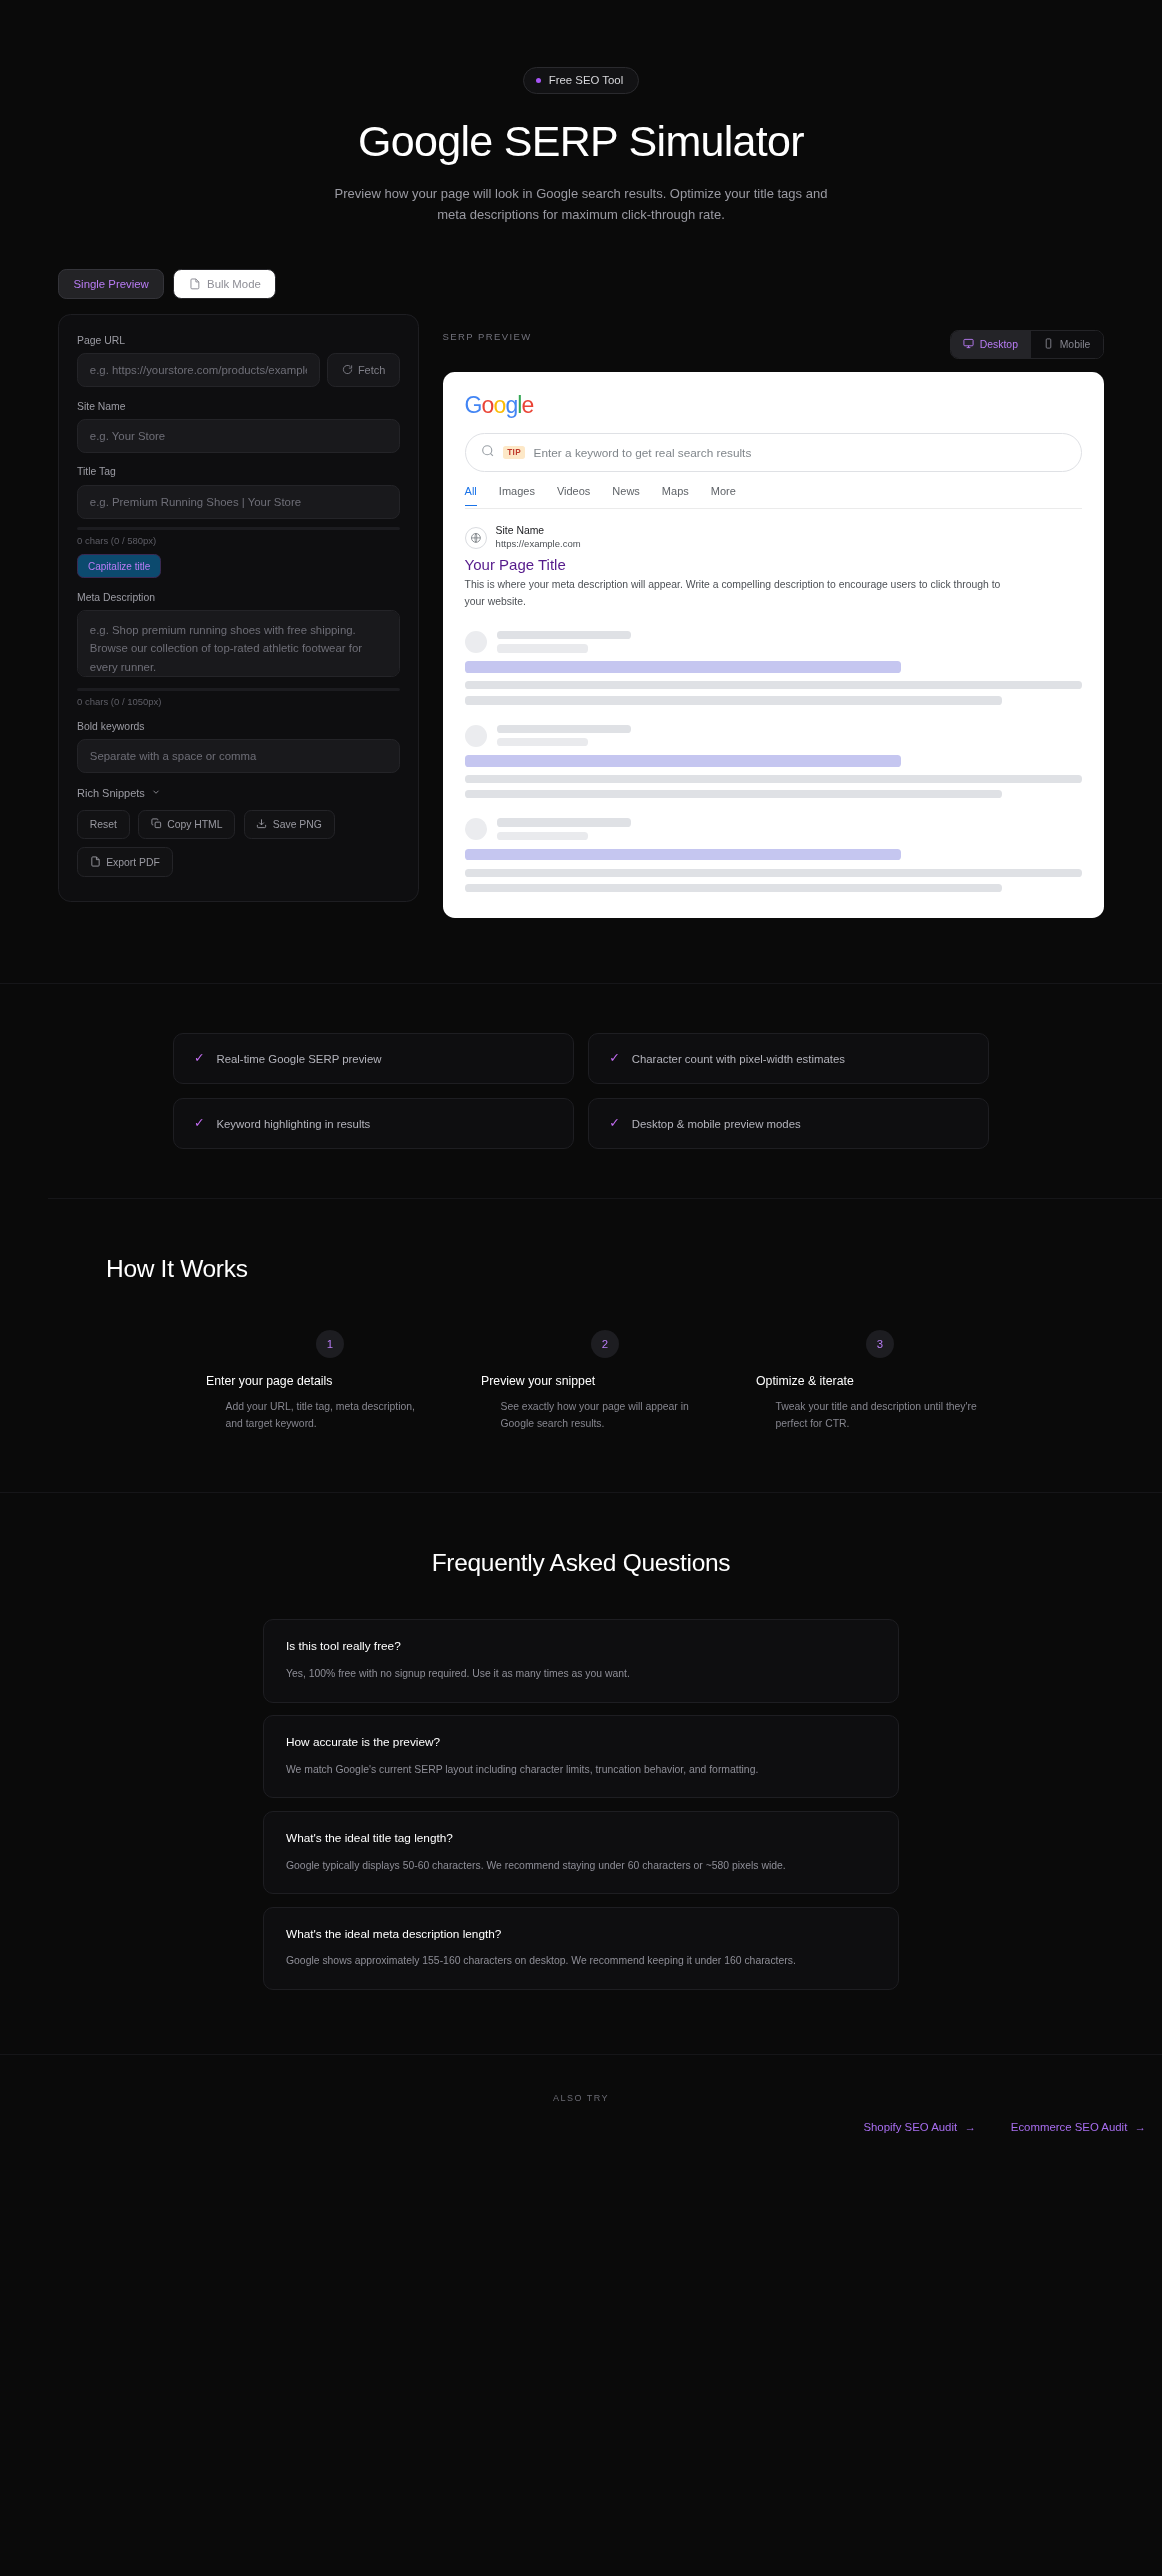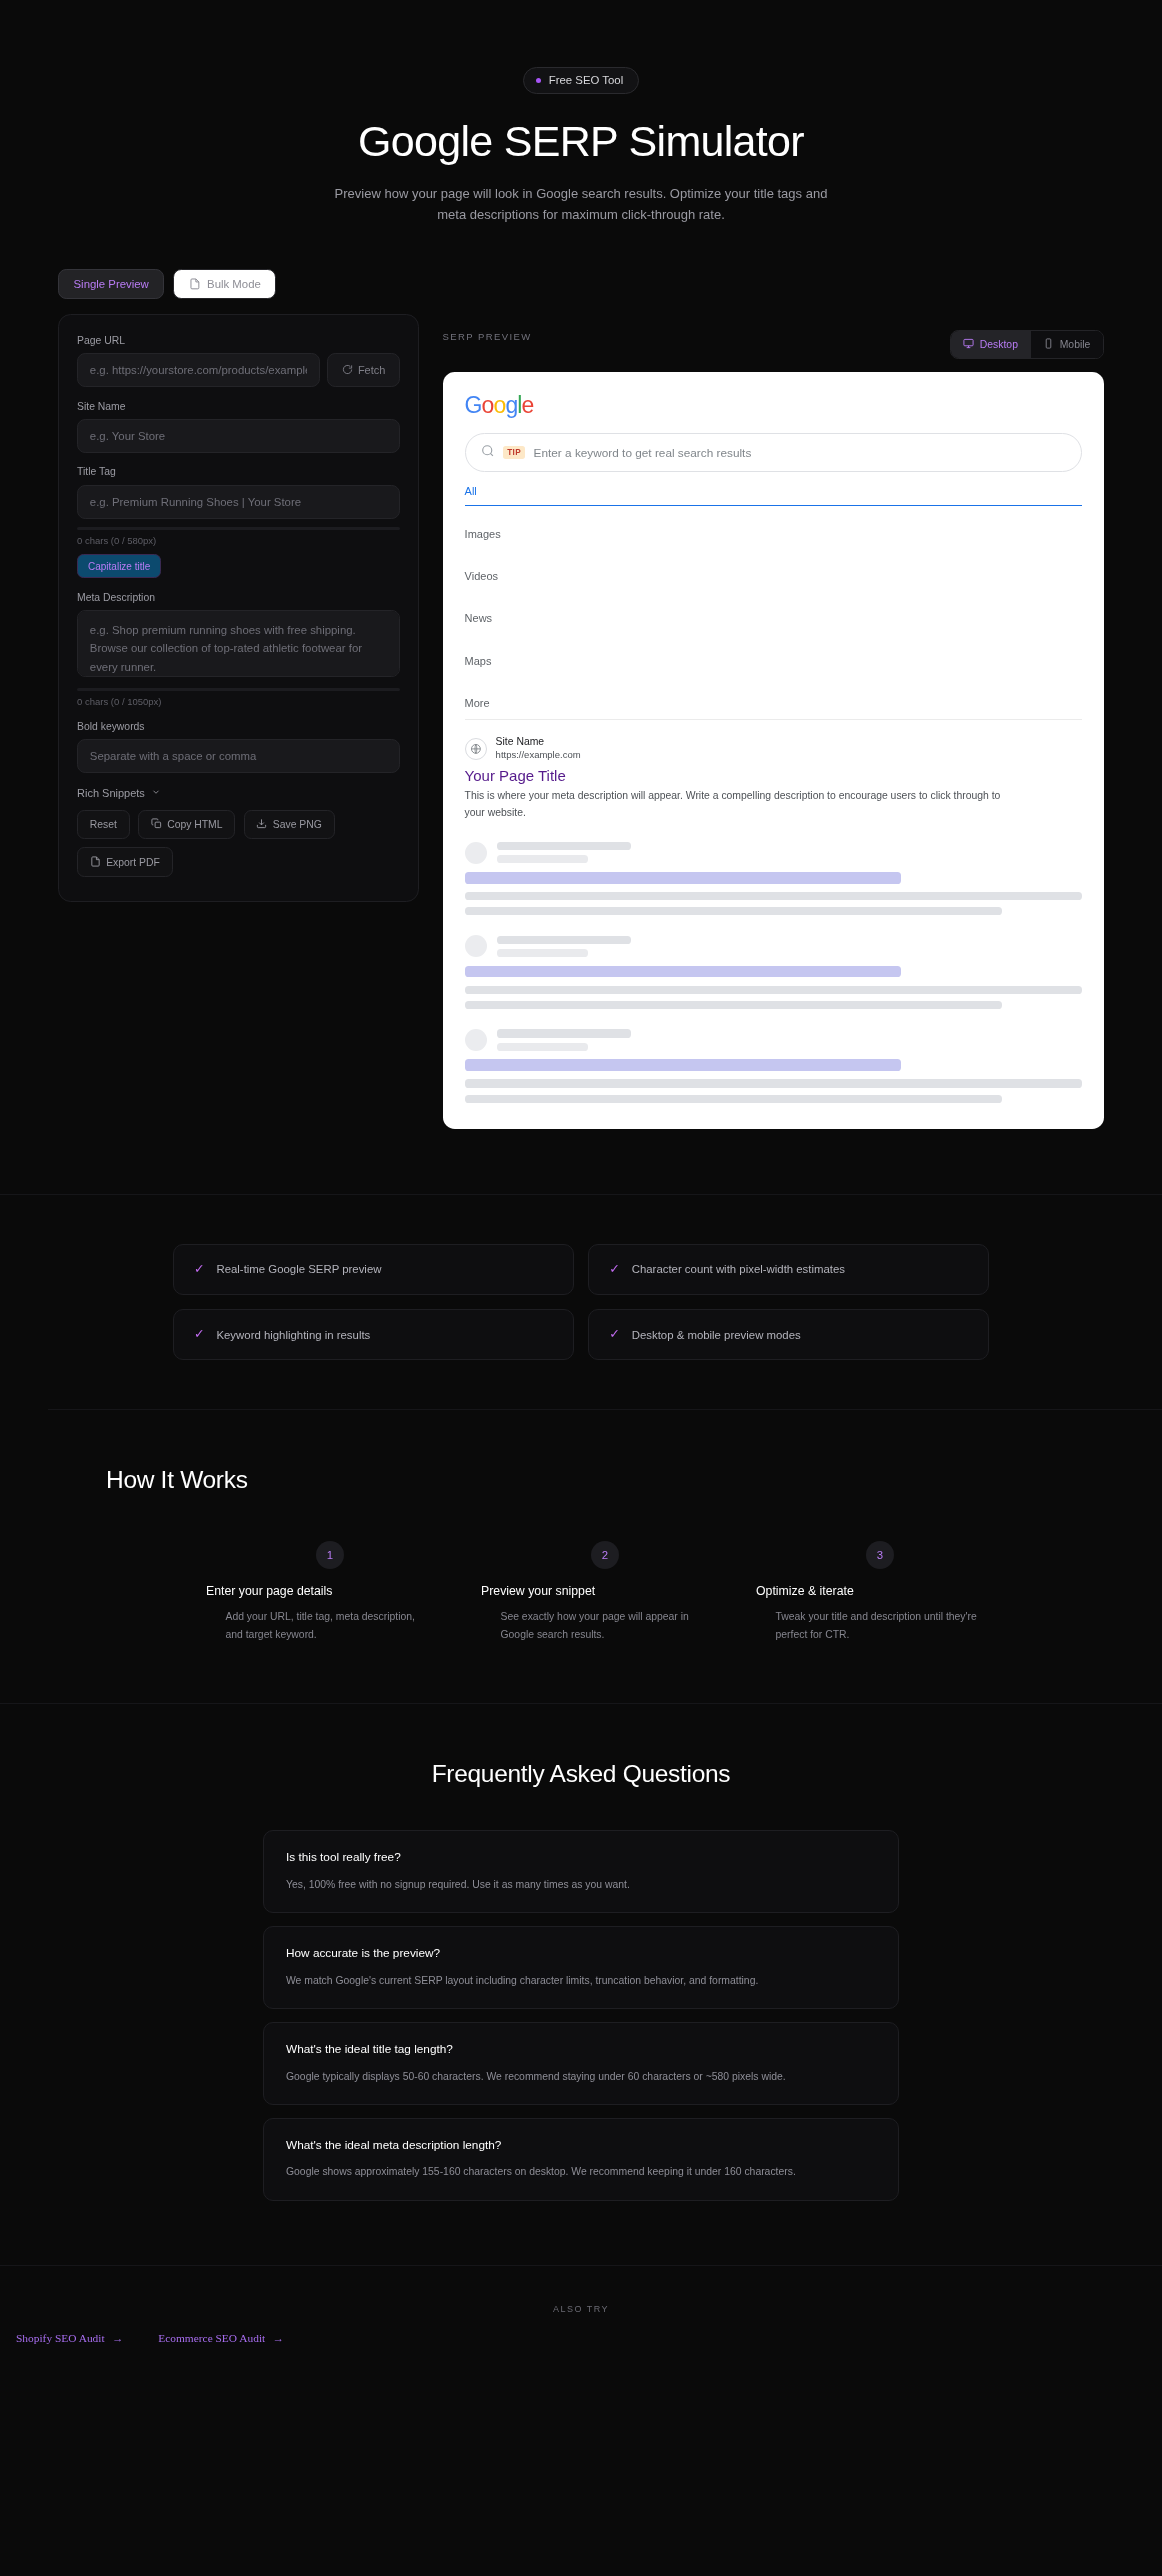--- a/index.html
+++ b/index.html
@@ -111,21 +111,21 @@
     display: flex; align-items: center; gap: 8.2px;
     border: 0.9px solid #dfe1e5; border-radius: 22px;
     padding: 10px 15.4px; margin: 14.5px 0 0;
   }
   .g-search svg { width: 13.6px; height: 13.6px; color: #9aa0a6; flex: 0 0 13.6px; }
   .tip-chip {
     background: #fde8c7; color: #c0392b; font-size: 8.2px; font-weight: bold;
     padding: 1.8px 4.5px; border-radius: 2.7px; letter-spacing: 0.3px;
   }
   .g-search-ph { font-size: 11.8px; color: #80868b; }
-  .g-tabs { display: flex; gap: 22px; border-bottom: 0.9px solid #ebebeb; margin-top: 12.7px; padding-bottom: 1.8px; flex-direction: column; }
+  .g-tabs { display: flex; gap: 22px; border-bottom: 0.9px solid #ebebeb; margin-top: 12.7px; padding-bottom: 1.8px; }
   .g-tab { font-size: 11px; color: #5f6368; padding-bottom: 8.2px; cursor: pointer; }
   .g-tab.active { color: #1a73e8; border-bottom: 1.8px solid #1a73e8; }
 
   .g-result { padding-top: 15.4px; }
   .g-site { display: flex; align-items: center; gap: 9px; }
   .g-favicon {
     width: 22px; height: 22px; border-radius: 50%; border: 0.9px solid #dadce0;
     display: flex; align-items: center; justify-content: center; color: #70757a; flex: 0 0 22px;
   }
   .g-favicon svg { width: 11.8px; height: 11.8px; }
@@ -166,21 +166,21 @@
   
   .faq { padding: 56px 58px 64px; text-align: center; }
   .faq-list { max-width: 636px; margin: 42px auto 0; display: flex; flex-direction: column; gap: 12.7px; text-align: left; }
   .faq-item { border: 0.9px solid #1e1e22; border-radius: 10px; background: #0e0e10; padding: 19px 22px; }
   .faq-q { font-size: 11.8px; color: #ffffff; margin-bottom: 11.8px; }
   .faq-a { font-size: 10.4px; color: #8e8e97; line-height: 1.66; }
 
   
   footer { border-top: 0.9px solid #161619; padding: 38px 16px 54px; text-align: center; }
   .also-try { font-size: 9px; letter-spacing: 1.5px; color: #6a6a73; margin-bottom: 18px; }
-  .foot-links { display: flex; justify-content: flex-start; gap: 35px; font-family: Liberation Serif, serif; }
+  .foot-links { display: flex; justify-content: flex-end; gap: 35px; }
   .foot-link {
     display: inline-flex; align-items: center; gap: 7.3px;
     font-size: 11.4px; color: #a86ef0; text-decoration: none; cursor: pointer;
   }
 </style>
 </head>
 <body>
 
 <section class="hero">
   <div class="badge">

